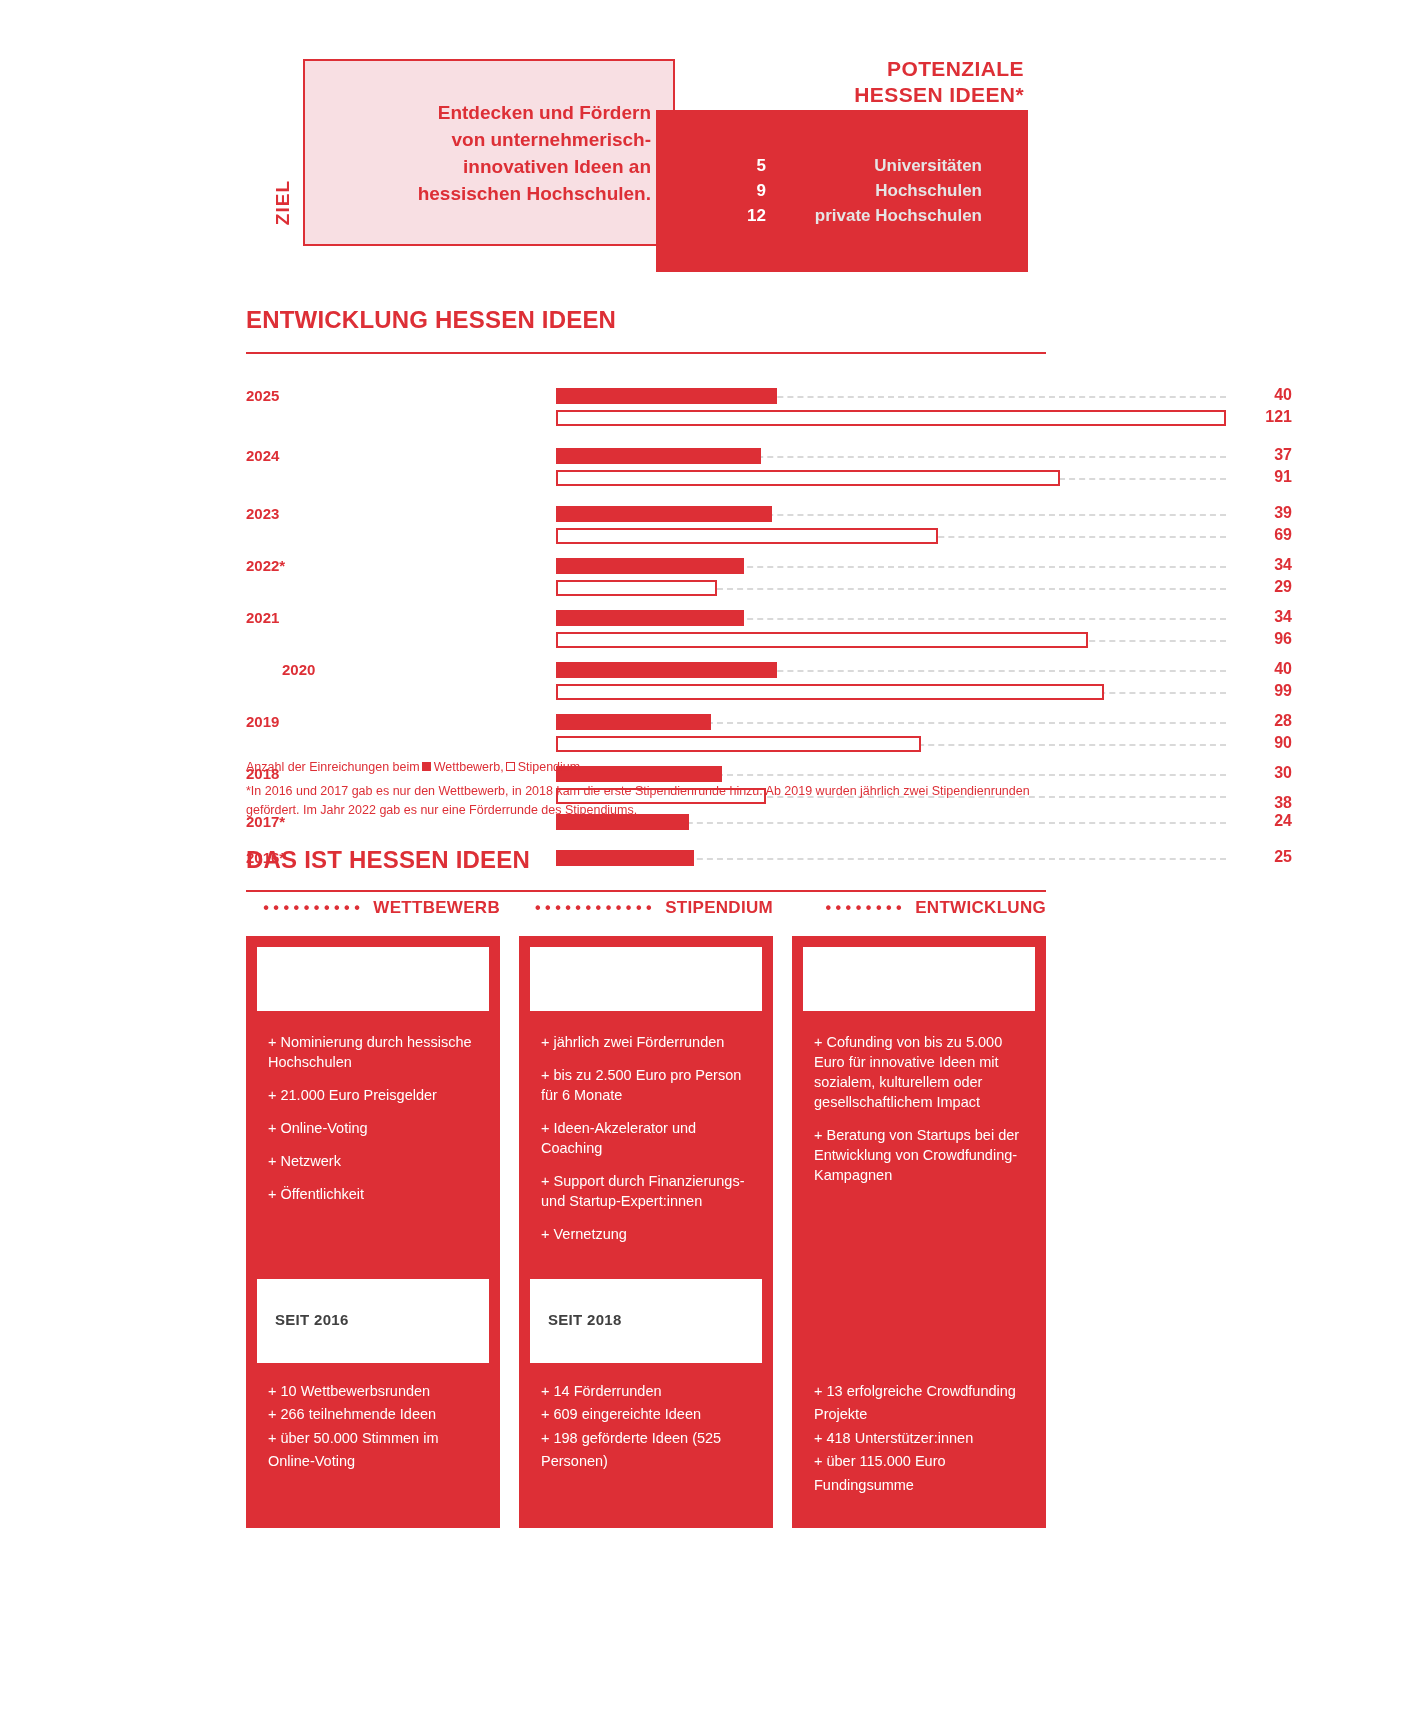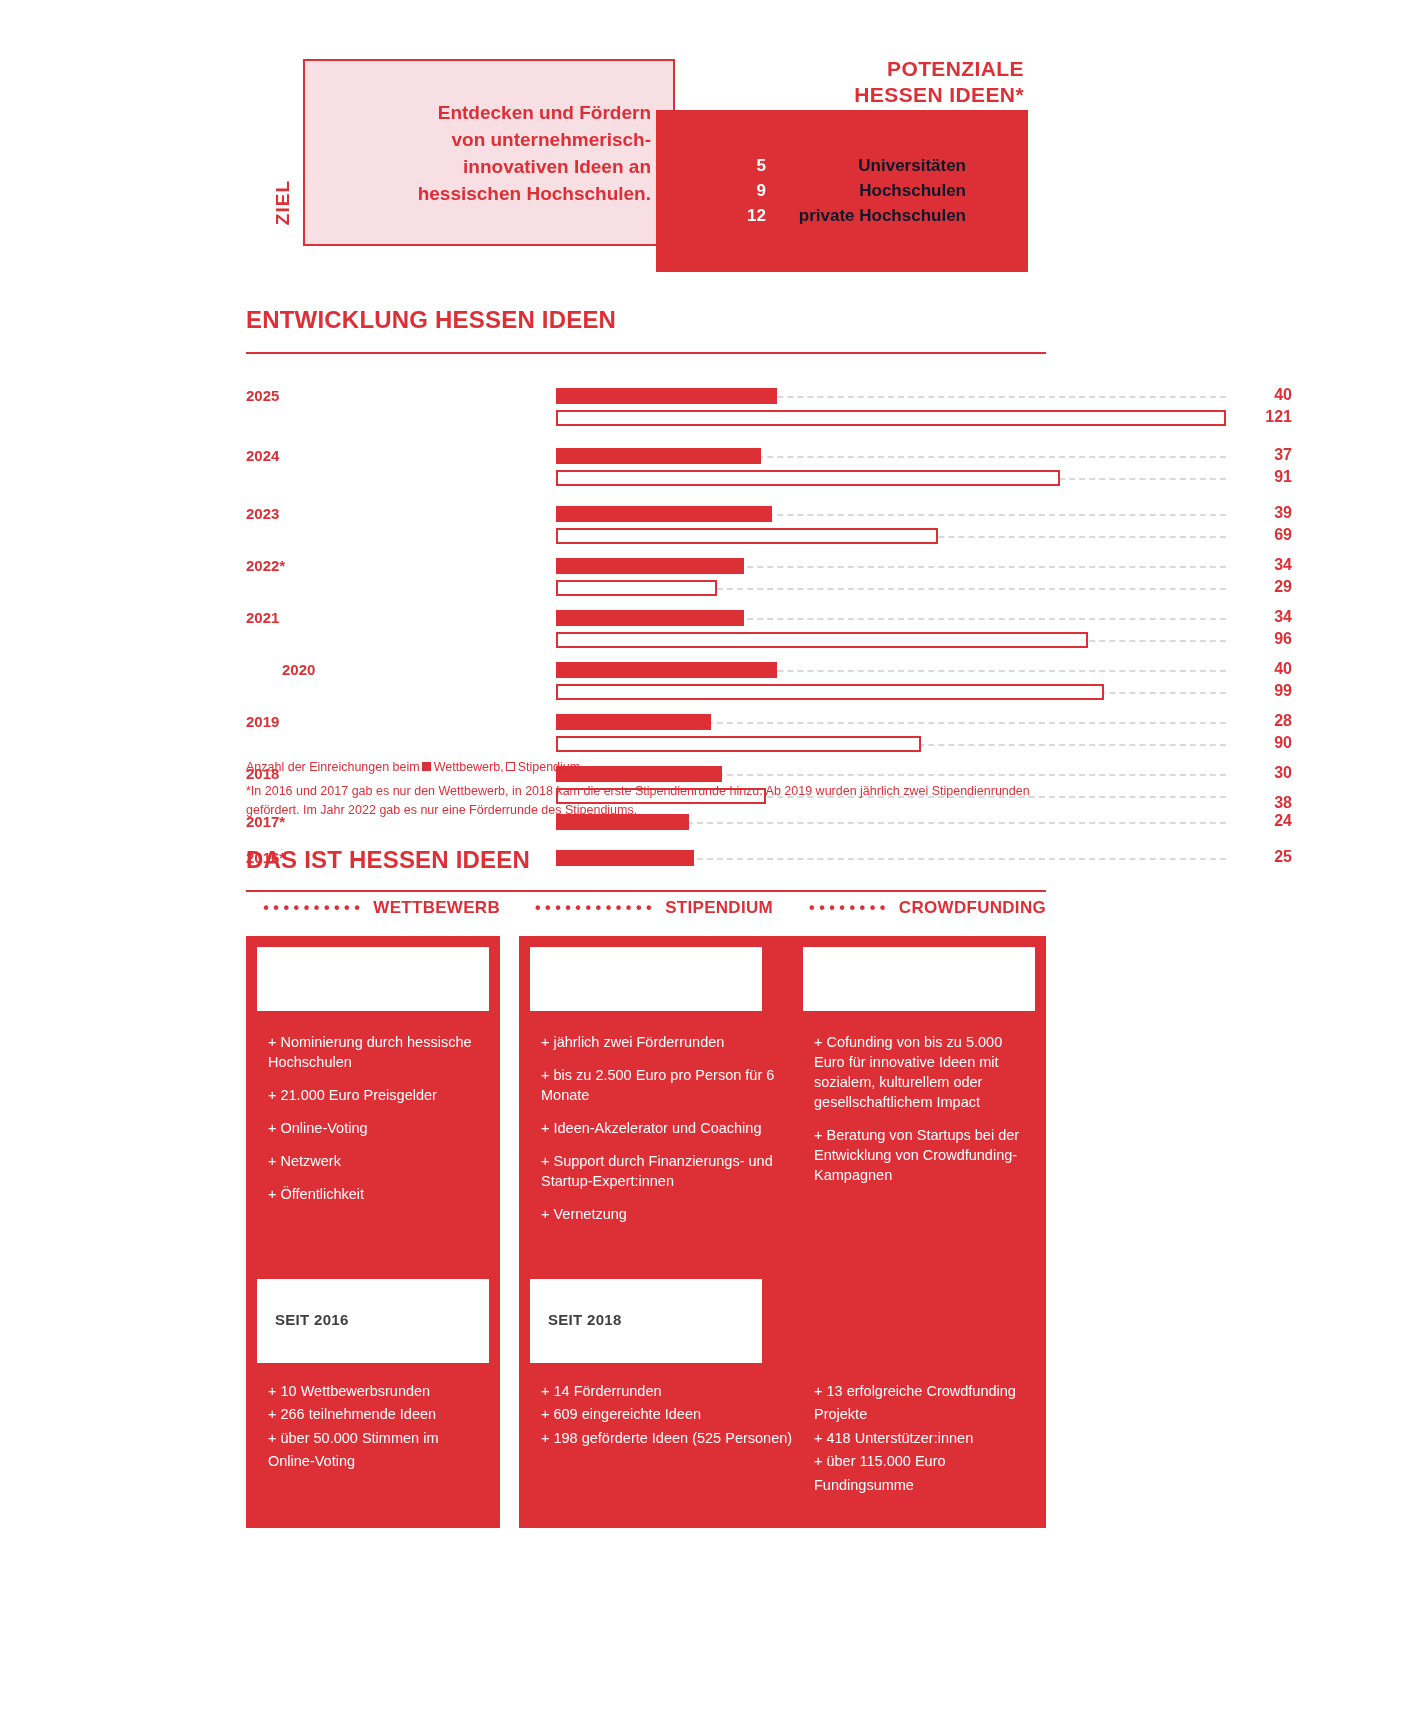--- a/index.html
+++ b/index.html
@@ -36,21 +36,21 @@
     text-align:right;color:#dd2f36;font-weight:bold;font-size:21px;line-height:1.24;
     letter-spacing:.4px;
   }
   .pot-box{
     position:absolute;left:656px;top:110px;width:372px;height:162px;
     background:#dd2f36;
   }
   .pot-rows{position:absolute;left:0;top:46px;width:372px;}
   .pot-row{display:flex;align-items:baseline;margin-bottom:5px;}
   .pot-num{width:110px;text-align:right;color:#fff;font-weight:bold;font-size:17px;}
-  .pot-lab{flex:1;text-align:right;padding-right:62px;color:#0f172a;font-weight:bold;font-size:17px;}
+  .pot-lab{flex:1;text-align:right;padding-right:46px;color:#e5e5e5;font-weight:bold;font-size:17px;}
 
   
   .sec-title{
     color:#dd2f36;font-weight:bold;font-size:24px;letter-spacing:.2px;
   }
   .sec-rule{border-top:2px solid #dd2f36;}
   #chart-head{position:absolute;left:246px;top:306px;}
   #chart-rule{position:absolute;left:246px;top:352px;width:800px;}
 
   .chart{position:absolute;left:246px;top:378px;width:800px;height:355px;}
@@ -84,21 +84,21 @@
   #dih-rule{position:absolute;left:246px;top:890px;width:800px;}
 
   .col-heads{position:absolute;left:246px;top:898px;width:800px;height:30px;}
   .colhead{position:absolute;top:0;display:flex;align-items:center;justify-content:flex-end;
            color:#dd2f36;font-weight:bold;font-size:17px;letter-spacing:.3px;}
   .leaddots{display:inline-block;margin-right:9px;letter-spacing:4.5px;font-size:16px;line-height:1;}
 
   .cols{position:absolute;left:246px;top:936px;width:800px;height:592px;}
   .col{position:absolute;top:0;width:254px;background:#dd2f36;height:592px;}
   .col.c1{left:0;}
-  .col.c2{left:273px;padding-left:43px;}
+  .col.c2{left:273px;}
   .col.c3{left:546px;}
 
   .whitebox{
     position:absolute;left:9px;width:236px;background:#fff;
     border:2px solid #dd2f36;box-sizing:border-box;
   }
   .wb-top{top:9px;height:68px;}
   .wb-seit{top:341px;height:88px;}
   .seit-label{
     position:absolute;left:18px;top:32px;
@@ -276,21 +276,21 @@
       <div class="colhead" style="left: 0px; width: 254px;">
         <span class="leaddots" style="color: rgb(221, 47, 54);">••••••••••</span>
         <span>WETTBEWERB</span>
       </div>
       <div class="colhead" style="left: 273px; width: 254px;">
         <span class="leaddots" style="color: rgb(221, 47, 54);">••••••••••••</span>
         <span>STIPENDIUM</span>
       </div>
       <div class="colhead" style="left: 546px; width: 254px;">
         <span class="leaddots" style="color: rgb(221, 47, 54);">••••••••</span>
-        <span>CROWDFUNDING</span>
+        <span>ENTWICKLUNG</span>
       </div>
     </div>
 
   <div class="cols">
 
     <div class="col c1">
       <div class="whitebox wb-top"></div>
       <div class="feat">
         <ul id="feat-0">
             <li>+ Nominierung durch hessische Hochschulen</li>

